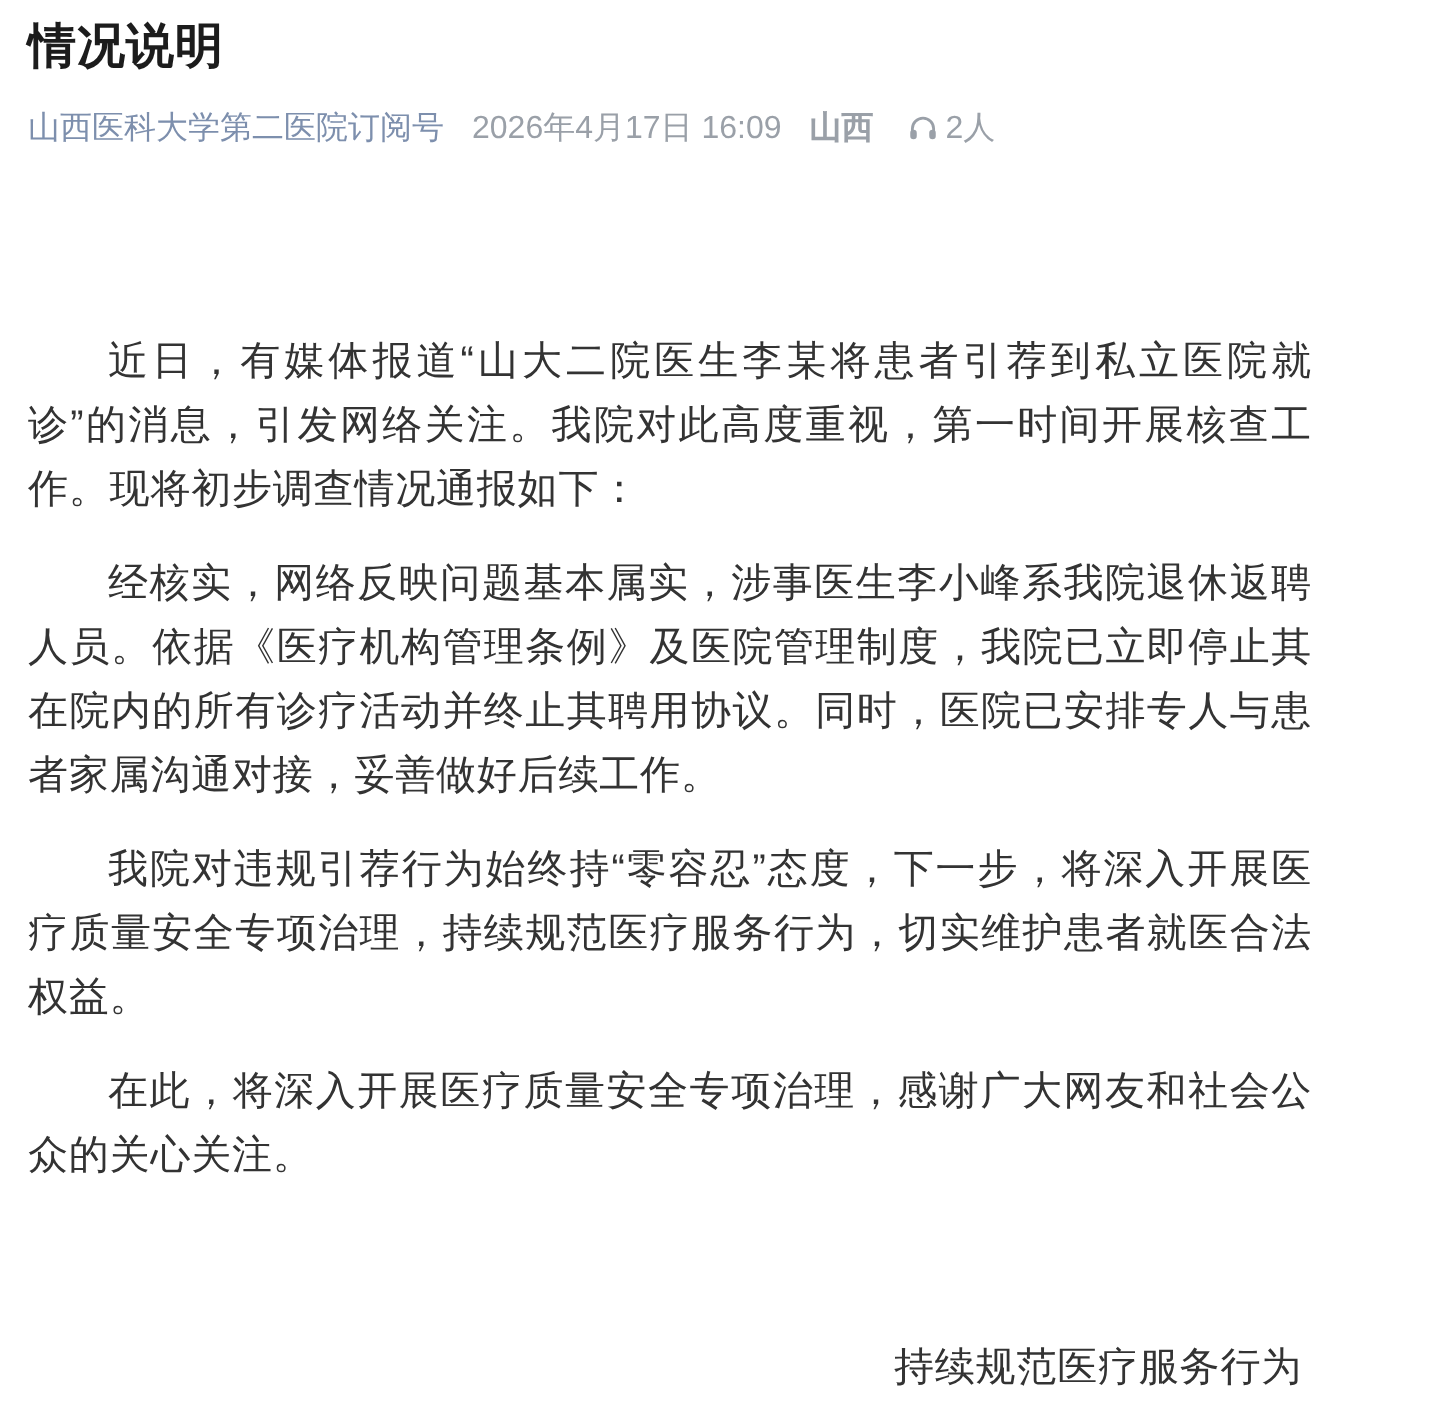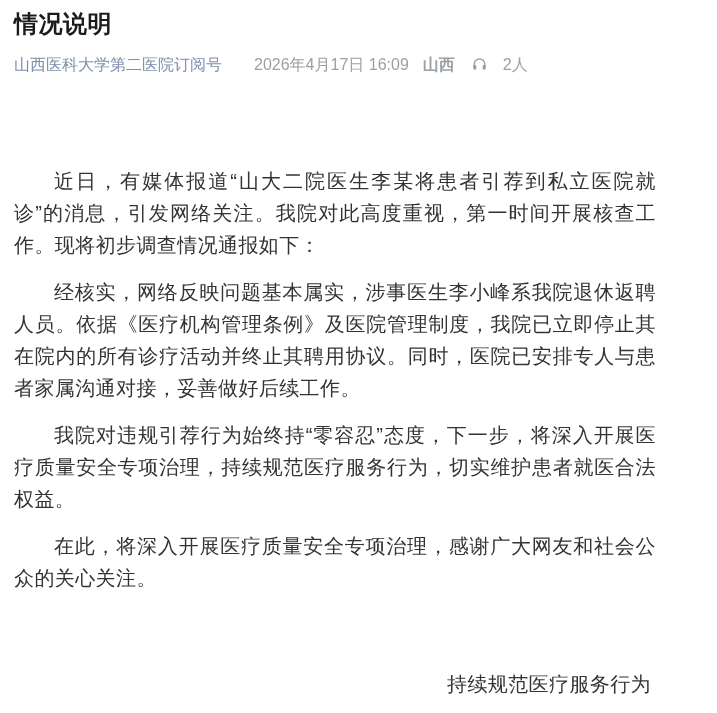--- a/index.html
+++ b/index.html
@@ -35,28 +35,28 @@
     display: flex;
     align-items: center;
     font-size: 16px;
     line-height: 21px;
     color: var(--meta-color);
     white-space: nowrap;
   }
   .account-name {
     color: var(--link-color);
     cursor: pointer;
-    margin-right: 32px;
+    margin-right: 14px;
   }
   .publish-date { margin-right: 14px; }
   .publish-location { margin-right: 16px; font-weight: bold; }
   .listen-group {
     display: inline-flex;
     align-items: center;
-    gap: 15px;
+    gap: 3px;
     cursor: pointer;
     color: var(--meta-color);
   }
   .listen-group svg { display: block; }
   .article-body {
     margin-top: 90px;
   }
   .article-body p {
     font-size: 20px;
     line-height: 32px;

